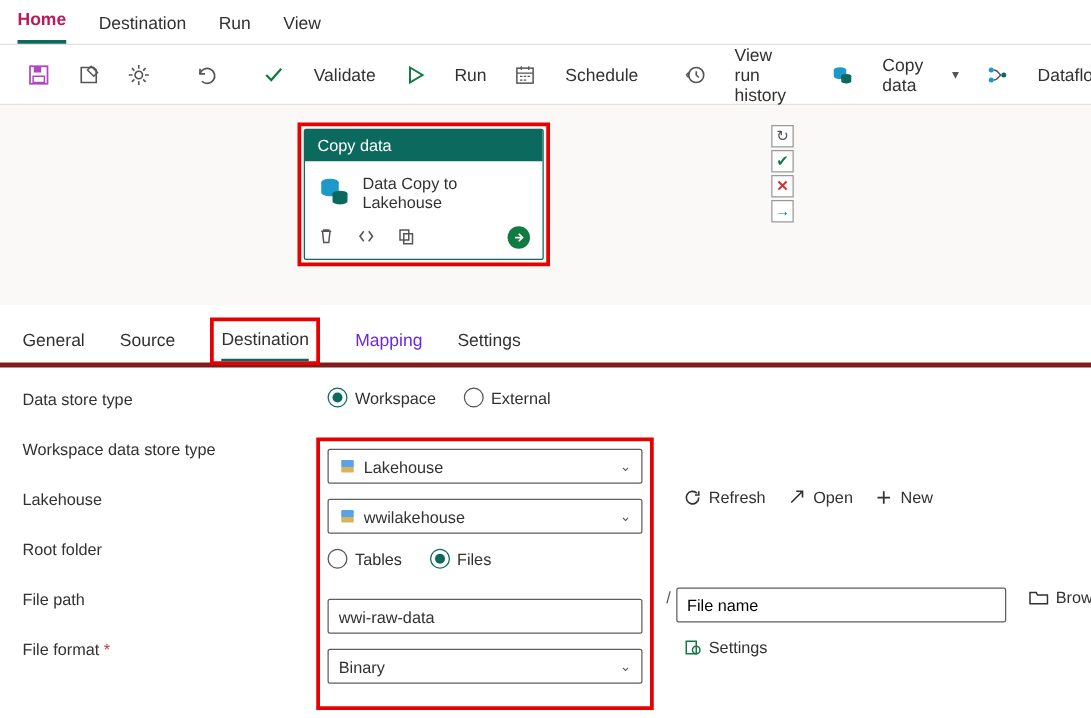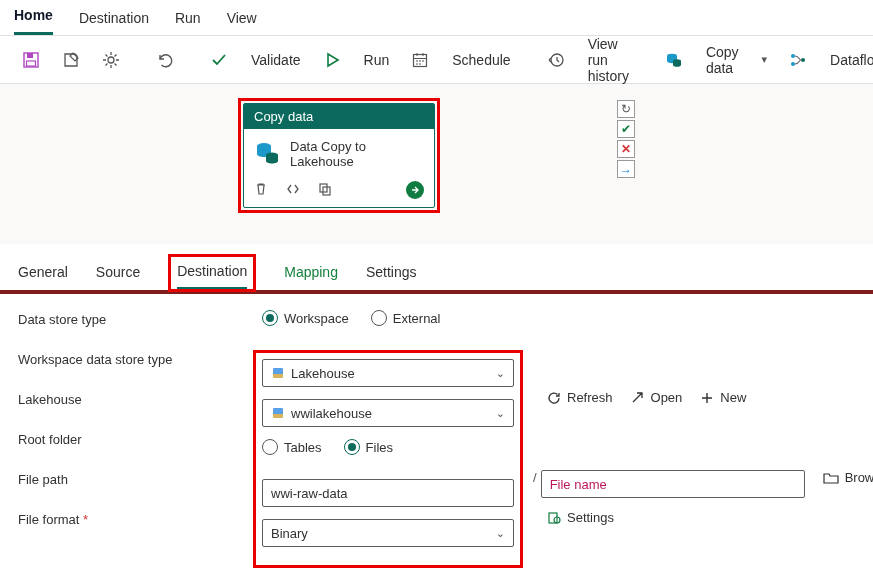--- a/index.html
+++ b/index.html
@@ -1,21 +1,21 @@
 <!DOCTYPE html>
 <html><head>
   <meta charset="utf-8">
   <style>
     * { box-sizing: border-box; margin: 0; padding: 0; font-family: "Segoe UI", Arial, sans-serif; }
     body { background: #fff; width: 873px; font-size: 13px; color: #323130; }
 
     
     .top-tabs { display: flex; padding: 0 14px; gap: 26px; border-bottom: 1px solid #e1e1e1; height: 36px; align-items: flex-end; }
     .top-tab { padding: 8px 0 9px; cursor: pointer; font-size: 14px; }
-    .top-tab.active { color: #0f172a; font-weight: 600; border-bottom: 3px solid #0b6a5d; }
+    .top-tab.active { color: #be185d; font-weight: 600; border-bottom: 3px solid #0b6a5d; }
 
     
     .toolbar { display: flex; align-items: center; height: 48px; padding: 0 12px; gap: 2px; border-bottom: 1px solid #e1e1e1; }
     .tb-btn { display: inline-flex; align-items: center; gap: 23px; padding: 6px 10px; border-radius: 2px; cursor: pointer; font-size: 14px; }
     .tb-icon { display: inline-flex; width: 18px; height: 18px; align-items: center; justify-content: center; }
     .divider { width: 1px; height: 24px; background: #e1e1e1; margin: 0 6px; }
 
     .svg { display: block; }
 
     
@@ -27,37 +27,37 @@
     .activity-footer { display: flex; align-items: center; padding: 4px 10px 8px; gap: 16px; }
     .act-icon { display: inline-flex; width: 16px; height: 16px; color: #555; cursor: pointer; }
     .arrow-go { margin-left: auto; width: 18px; height: 18px; border-radius: 50%; background: #107c41; color: #fff; display:inline-flex; align-items:center; justify-content:center; cursor:pointer; }
     .side-handles { position: absolute; right: 238px; top: 16px; display: flex; flex-direction: column; gap: 2px; }
     .handle { width: 18px; height: 18px; border: 1px solid #999; background: #fff; display: inline-flex; align-items: center; justify-content: center; font-size: 12px; }
 
     
     .prop-tabs { display: flex; align-items: center; gap: 28px; padding: 12px 18px 0; border-bottom: 4px solid #7f1d1d; margin-top: 2px; }
     .prop-tab { padding: 6px 0 10px; font-size: 14px; cursor: pointer; }
     .prop-tab.active { font-weight: 400; }
-    .prop-tab.disabled { color: #15803d; }
+    .prop-tab.disabled { color: #6d28d9; }
     .dest-wrap { border: 3px solid #e60000; padding: 0 6px; margin: -8px 0 -5px; }
     .dest-wrap .prop-tab { border-bottom: 2px solid #0b6a5d; padding-bottom: 8px; }
 
     
     .form { padding: 16px 18px; }
     .row { display: flex; align-items: flex-start; min-height: 40px; margin-bottom: 0; }
     .lbl { width: 244px; font-size: 13px; padding-top: 2px; }
     .req { color: #d13438; }
     .radio { display: inline-flex; align-items: center; gap: 6px; cursor: pointer; margin-right: 22px; font-size: 13px; }
     .r-outer { width: 16px; height: 16px; border: 1.5px solid #555; border-radius: 50%; display: inline-flex; align-items: center; justify-content: center; }
     .r-outer.sel { border-color: #0b6a5d; }
     .r-inner { width: 8px; height: 8px; border-radius: 50%; background: #0b6a5d; }
     .select, .input { height: 28px; border: 1px solid #605e5c; border-radius: 2px; padding: 0 8px; font-size: 13px; display: inline-flex; align-items: center; background: #fff; }
     .select { width: 252px; justify-content: space-between; cursor: pointer; }
     .input { width: 252px; }
-    .input.fn { width: 264px; color: #be185d; }
+    .input.fn { width: 264px; color: #000000; }
     .link-btn { display: inline-flex; align-items: center; gap: 6px; margin-left: 18px; cursor: pointer; font-size: 13px; }
     .chev { font-size: 11px; color: #555; }
 
     .redbox { border: 3px solid #e60000; padding: 6px 6px 6px 6px; display: inline-block; }
     .redpad { margin-left: -9px; }
 
     .advanced { display: inline-flex; align-items: center; gap: 6px; cursor: pointer; margin-top: 6px; margin-left: 4px; }
 
     .mini-ico { width: 14px; height: 14px; display: inline-flex; align-items: center; justify-content: center; margin-right: 6px; flex-shrink: 0; }
     .lake-ico { width: 10px; height: 10px; background: linear-gradient(180deg,#5aa2e8 55%, #d9b35b 55%); border-radius: 1px; }

